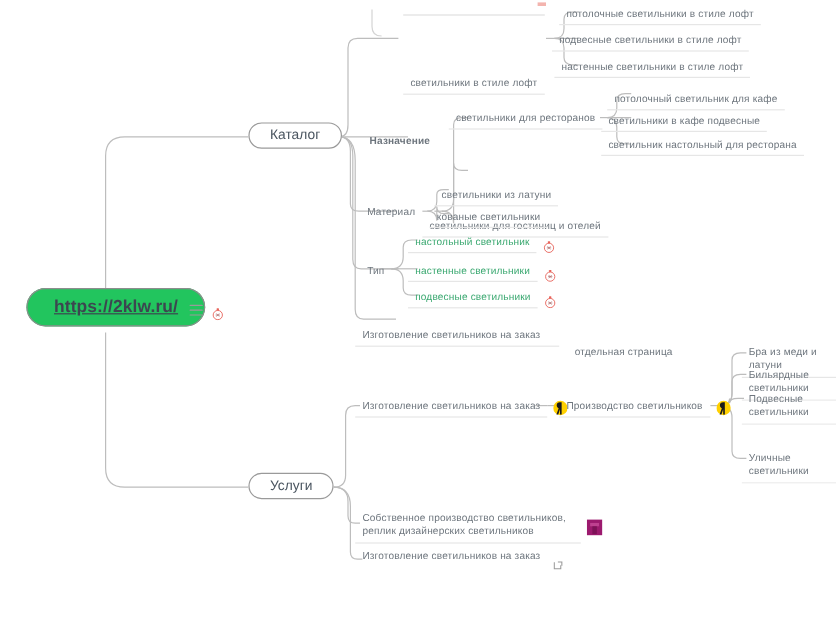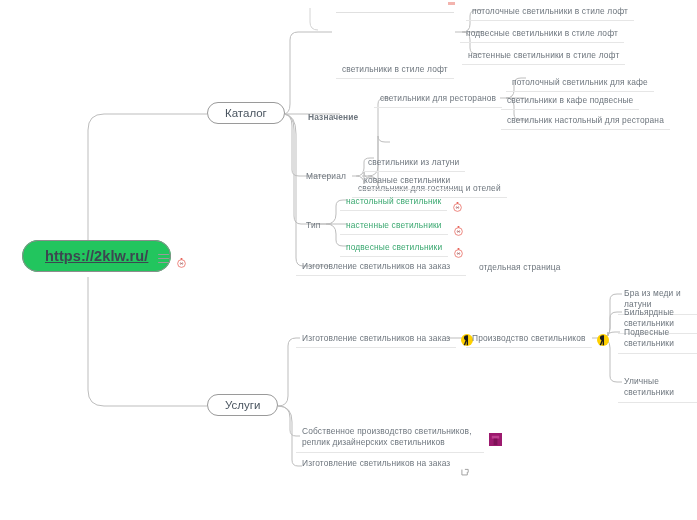--- a/index.html
+++ b/index.html
@@ -220,21 +220,21 @@
       <svg viewBox="0 0 16 16" width="11" height="11">
         <circle cx="8" cy="9.5" r="5.6" fill="#fff" stroke="#e8635a" stroke-width="1.1"></circle>
         <rect x="6.6" y="1.4" width="2.8" height="2.6" rx="0.6" fill="#e8635a"></rect>
         <path d="M5.4 9.5 L10.6 9.5 M6.2 7.6 L9.8 11.4 M9.8 7.6 L6.2 11.4" stroke="#b07070" stroke-width="0.9"></path>
       </svg>
     </span>
   </div>
 
   <div class="row" style="left:296px;top:259px;">
     <span class="leaf" style="min-width:158px;">Изготовление светильников на заказ</span>
-    <span class="leaf noline" style="padding-left:8px;">отдельная страница</span>
+    <span class="leaf noline" style="padding-left:8px;margin-top:27px;">отдельная страница</span>
   </div>
 
   <div class="row" style="left:296px;top:331px;">
     <span class="leaf">Изготовление светильников на заказ</span>
     <span class="ico ya-ico">
       <svg viewBox="0 0 14 16" width="12" height="14">
         <circle cx="7" cy="8" r="7" fill="#ffd000"></circle>
         <path d="M8.2 14.2 L8.2 2.4 L6.6 2.4 C4.6 2.4 3.4 3.6 3.4 5.3 C3.4 6.7 4.1 7.5 5.3 8.3 L3.1 14.2 L4.9 14.2 L6.6 9.2 L6.6 14.2 Z" fill="#1a1a1a"></path>
       </svg>
     </span>

